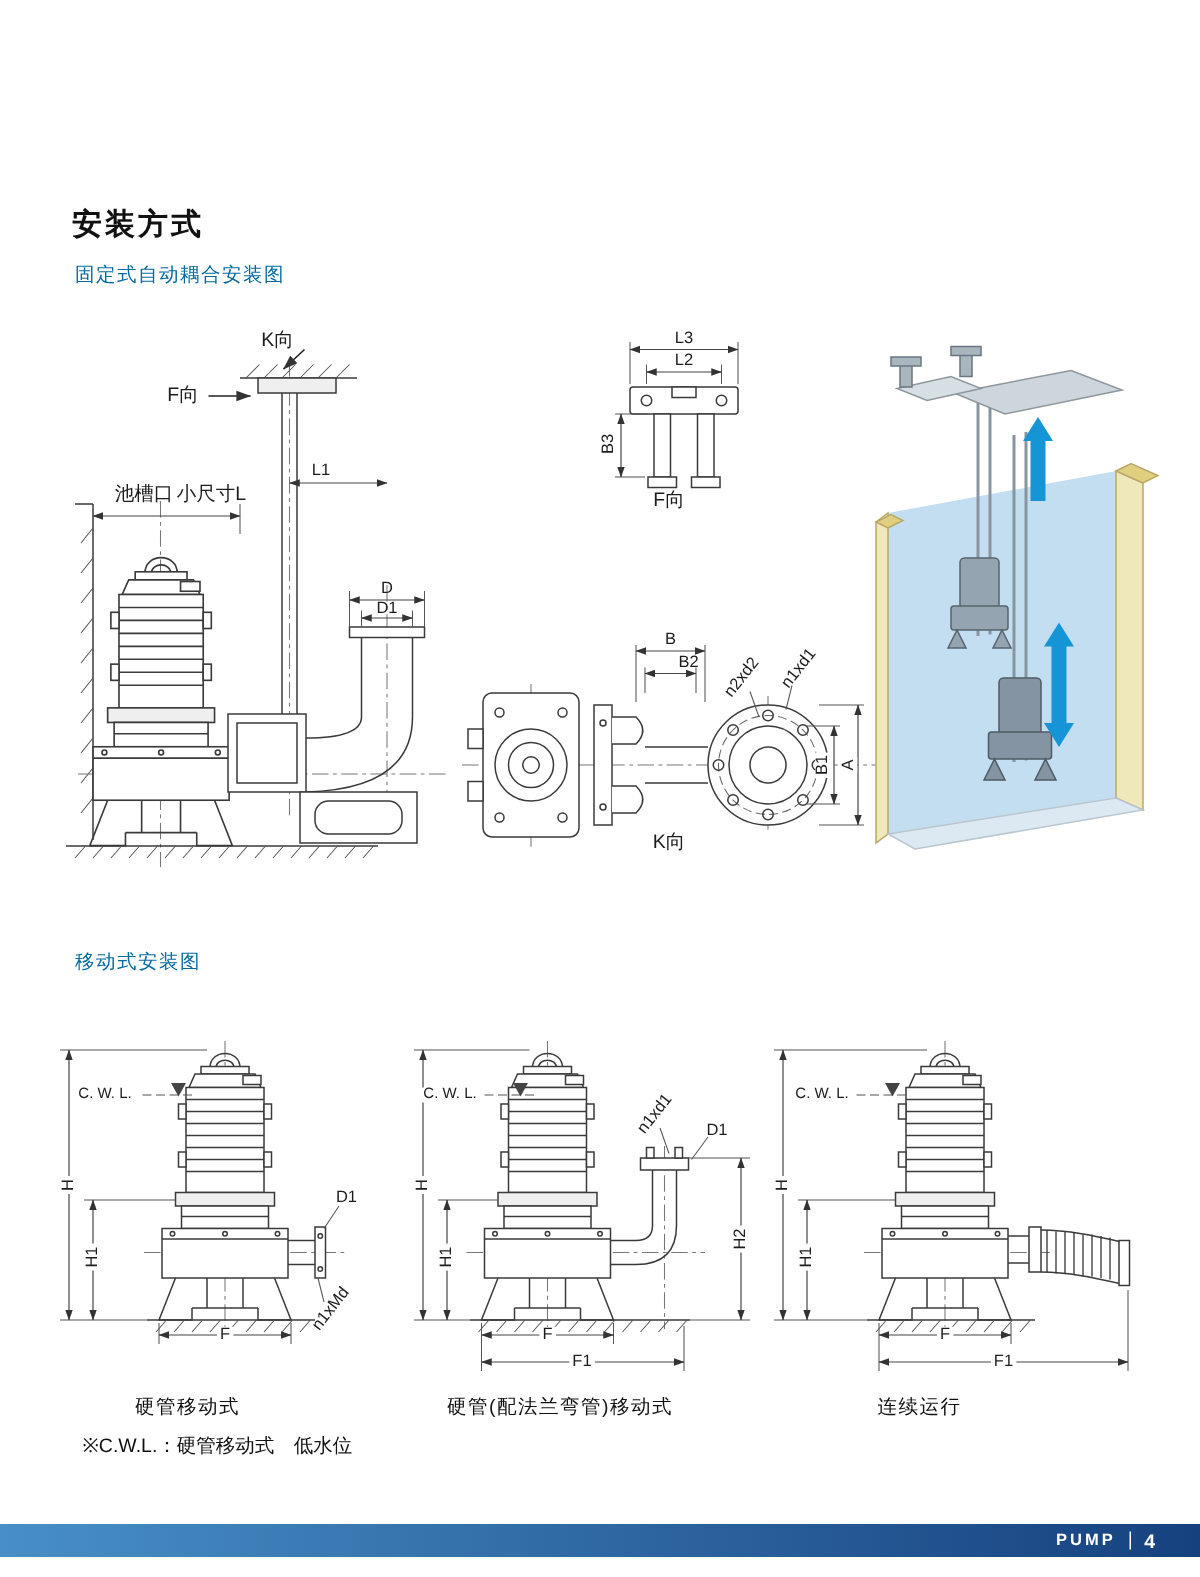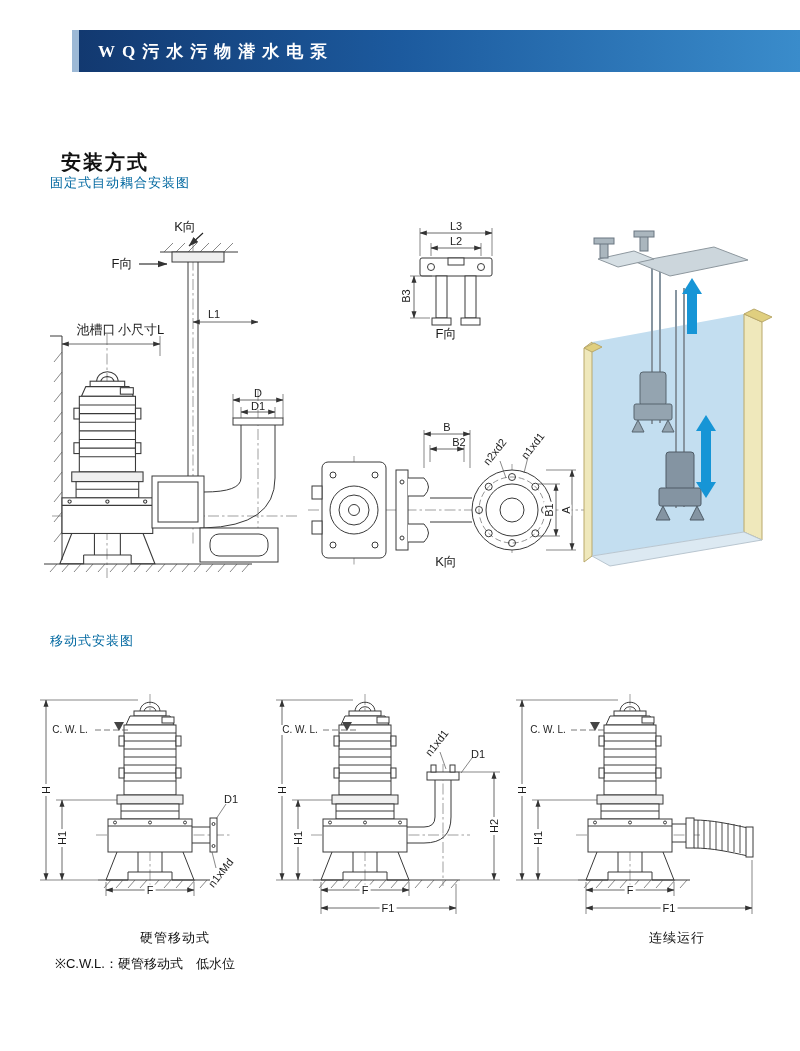--- a/index.html
+++ b/index.html
@@ -6,51 +6,47 @@
   .page{position:relative;width:800px;height:1051px;background:#fff;overflow:hidden;
         font-family:"Liberation Sans",sans-serif;color:#111}
   
   .topbar{position:absolute;left:72px;right:0;top:30px;height:42px;
           background:linear-gradient(90deg,#12386f 0%,#1c5a9e 45%,#3a8ccb 100%);
           display:flex;align-items:center}
   .topbar-accent{position:absolute;left:0;top:0;bottom:0;width:7px;background:#9db9d6}
   .topbar-title{color:#fff;font-size:17px;font-weight:bold;letter-spacing:7px;padding-left:26px;
           font-family:"Liberation Serif",serif}
   
-  .sec-title{position:absolute;left:48px;top:136px;margin:13px;font-size:20px;font-weight:bold;letter-spacing:2px}
+  .sec-title{position:absolute;left:48px;top:136px;margin:0;font-size:20px;font-weight:bold;letter-spacing:2px}
   .sub{position:absolute;left:50px;font-size:13px;color:#0369a1;letter-spacing:1px}
   
   .drawing{position:absolute;left:0;top:0}
   
   .dim{position:absolute;font-size:11px;line-height:1;color:#1c1c1c;white-space:nowrap;
        transform:translate(-50%,-50%)}
   .cjk{font-size:13px}
   .small{font-size:10px}
   .rot{transform:translate(-50%,-50%) rotate(-90deg)}
   .diag{transform:translate(-50%,-50%) rotate(-52deg)}
   .onln{background:#fff;padding:0 2px}
-  .caption{position:absolute;top:929px;font-size:13px;text-align:right;letter-spacing:1px;color:#111}
+  .caption{position:absolute;top:929px;font-size:13px;text-align:left;letter-spacing:1px;color:#111}
   .note{position:absolute;left:55px;top:954px;font-size:13px;color:#111}
   
   .botbar{position:absolute;left:0;right:0;top:1016px;height:22px;
           background:linear-gradient(90deg,#488fc7 0%,#16417f 100%);
           display:flex;align-items:center;justify-content:flex-end;gap:9px;padding-right:30px}
   .foot-brand{color:#fff;font-size:11px;font-weight:bold;letter-spacing:2px}
   .foot-sep{width:1px;height:12px;background:#fff}
   .foot-page{color:#fff;font-size:13px;font-weight:bold}
 </style>
 </head>
 <body>
 
 <div class="page">
 
-  <header class="topbar">
-    <div class="topbar-accent"></div>
-    <span class="topbar-title">WQ污水污物潜水电泵</span>
-  </header>
 
   <h1 class="sec-title">安装方式</h1>
   <div class="sub" style="top:174px">固定式自动耦合安装图</div>
   <div class="sub" style="top:632px">移动式安装图</div>
 
   <svg class="drawing" width="800" height="1051" viewBox="0 0 800 1051" aria-hidden="true">
     <defs>
       <marker id="arw" viewBox="0 0 10 7" refX="9.5" refY="3.5" markerWidth="9" markerHeight="7" orient="auto-start-reverse">
         <path d="M0,0 L10,3.5 L0,7 Z" fill="#333"></path>
       </marker>
@@ -394,17 +390,23 @@
   <span class="dim onln" style="left:365px;top:890px">F</span>
   <span class="dim onln" style="left:388px;top:908px">F1</span>
 
   <span class="dim small onln" style="left:548px;top:730px">C. W. L.</span>
   <span class="dim rot onln" style="left:522px;top:790px">H</span>
   <span class="dim rot onln" style="left:538px;top:838px">H1</span>
   <span class="dim onln" style="left:630px;top:890px">F</span>
   <span class="dim onln" style="left:669px;top:908px">F1</span>
 
   <div class="caption" style="left:90px;width:120px">硬管移动式</div>
+  <div class="caption" style="left:298px;width:190px">硬管(配法兰弯管)移动式</div>
   <div class="caption" style="left:585px;width:120px">连续运行</div>
   <div class="note">※C.W.L.：硬管移动式　低水位</div>
 
+  <footer class="botbar">
+    <span class="foot-brand">PUMP</span>
+    <span class="foot-sep"></span>
+    <span class="foot-page">4</span>
+  </footer>
 
 </div>
 
 </body></html>

